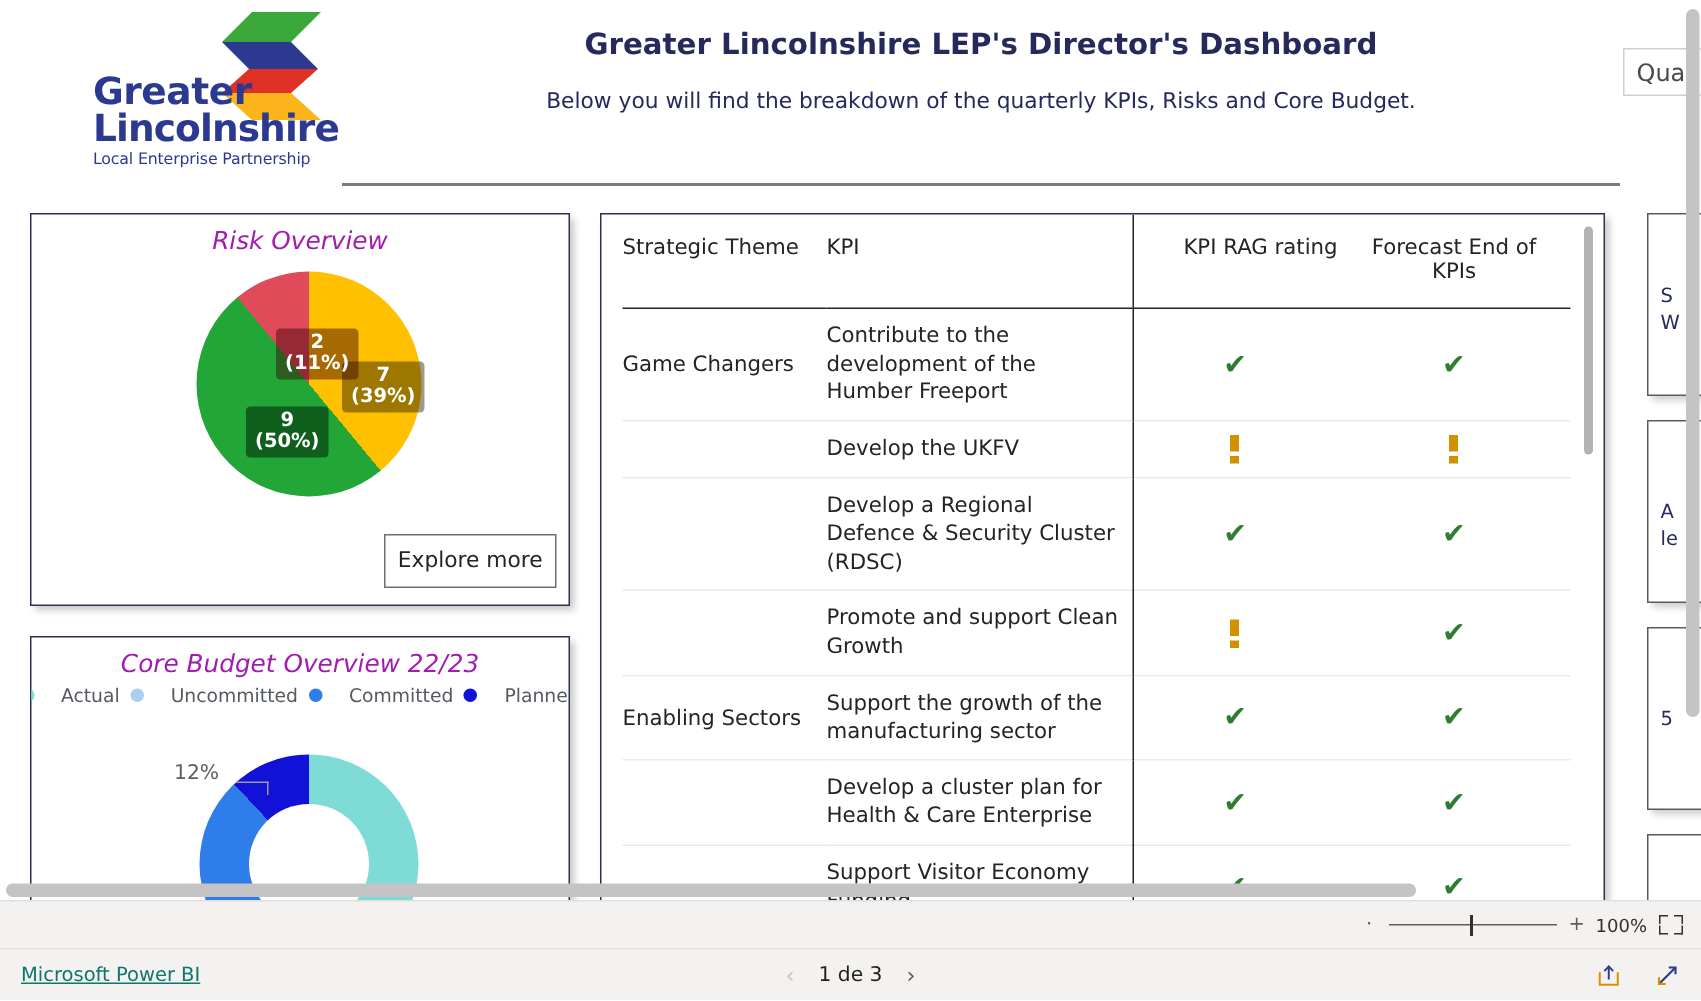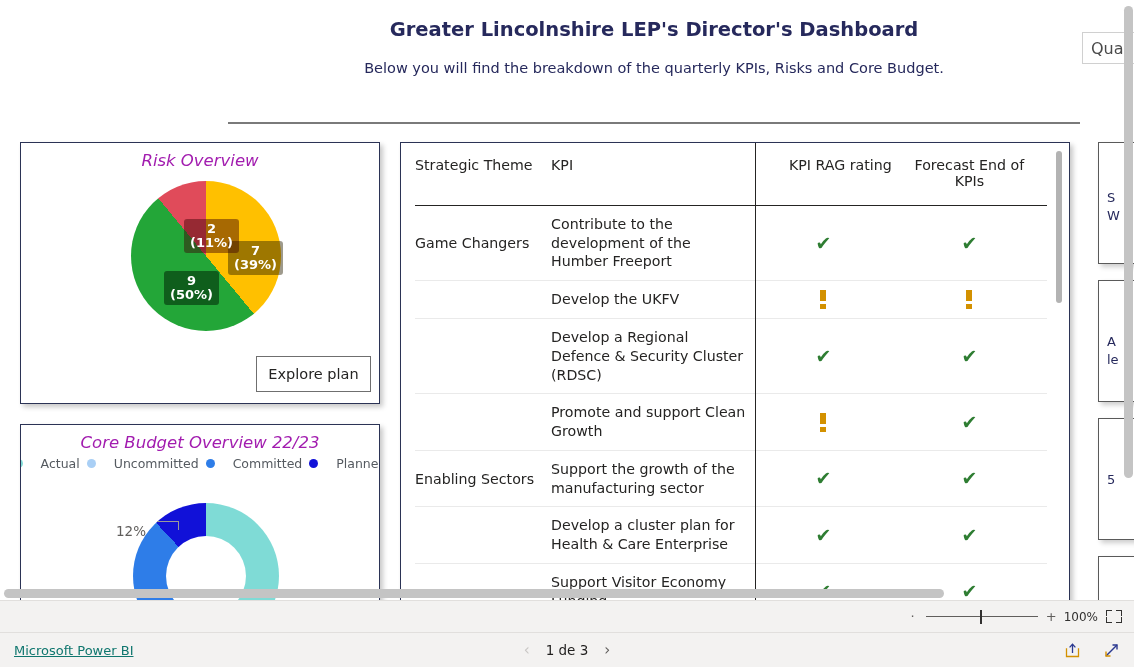--- a/index.html
+++ b/index.html
@@ -191,21 +191,21 @@
     border-radius: 50%;
     background: #ffffff;
   }
   .donut-cb {
     position: absolute;
     font-family: "DejaVu Sans", sans-serif;
     font-size: 13.5px;
     color: #605e5c;
     white-space: nowrap;
   }
-  #cb-12 { left: 95px; top: 20px; }
+  #cb-12 { left: 95px; top: 4px; }
   .leader {
     position: absolute;
     border-top: 1px solid #9a9a9a;
   }
 
   
   #kpi-card { left: 400px; top: 142px; width: 670px; height: 462px; overflow: hidden; }
   #kpi-scroll {
     position: absolute;
     left: 0; top: 0;
@@ -435,20 +435,33 @@
   }
   .f-icon { cursor: pointer; display: block; }
 </style>
 </head>
 <body>
 
 <div id="root">
 
   <div id="canvas">
 
+    <div id="logo-block">
+      <svg id="logo-mark" viewBox="0 0 84 76">
+        <polygon points="34,2 80,2 60,22 14,22" fill="#3aa83a"></polygon>
+        <polygon points="14,22 60,22 78,40 32,40" fill="#2b3990"></polygon>
+        <polygon points="32,40 78,40 60,56 14,56" fill="#e03127"></polygon>
+        <polygon points="14,56 60,56 80,74 34,74" fill="#fbb419"></polygon>
+      </svg>
+      <div id="logo-text">
+        <div class="logo-l1">Greater</div>
+        <div class="logo-l2">Lincolnshire</div>
+        <div class="logo-l3">Local Enterprise Partnership</div>
+      </div>
+    </div>
 
     <div id="header-title">Greater Lincolnshire LEP's Director's Dashboard</div>
     <div id="header-sub">
       <div>Below you will find the breakdown of the quarterly KPIs, Risks and Core Budget.</div>
     </div>
     <div id="header-rule"></div>
 
     <div id="quarter-slicer">
       <span>Qua</span>
     </div>
@@ -467,21 +480,21 @@
             <div>9</div>
             <div>(50%)</div>
           </div>
         <div class="pie-label" id="pie-label-red">
             <div>2</div>
             <div>(11%)</div>
           </div>
       </div>
 
       <div id="explore-more">
-        <span>Explore plan</span>
+        <span>Explore more</span>
       </div>
     </div>
 
     <div class="visual" id="budget-card">
       <div class="visual-title">Core Budget Overview 22/23</div>
 
       <div id="budget-legend">
           <div class="legend-item">
             <span class="legend-dot" style="background: rgb(127, 219, 214);"></span>
             <span>Actual</span>

